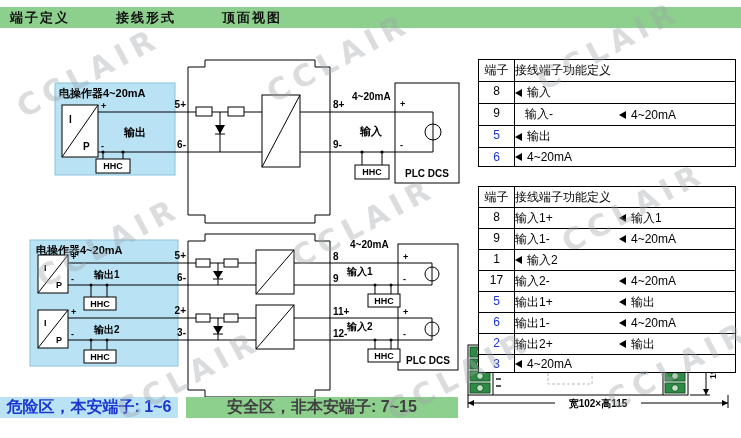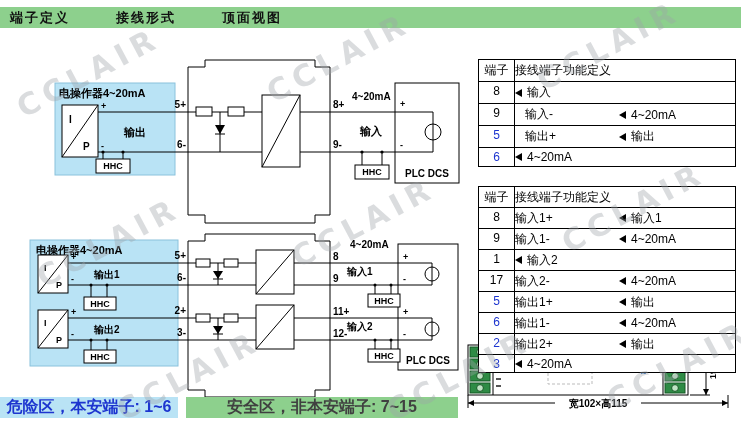--- a/index.html
+++ b/index.html
@@ -234,21 +234,20 @@
     <div class="tr">
       <span class="td num">9</span>
       <span class="td fn">输入-</span>
       <span class="td gp">
           <i class="arr"></i>
           <span>4~20mA</span>
         </span>
     </div>
     <div class="tr">
       <span class="td num blue">5</span>
-      <span class="td fn">输出+</span>
       <span class="td gp">
           <i class="arr"></i>
           <span>输出</span>
         </span>
     </div>
     <div class="tr">
       <span class="td num blue">6</span>
       <span class="td gp">
           <i class="arr"></i>
           <span>4~20mA</span>

